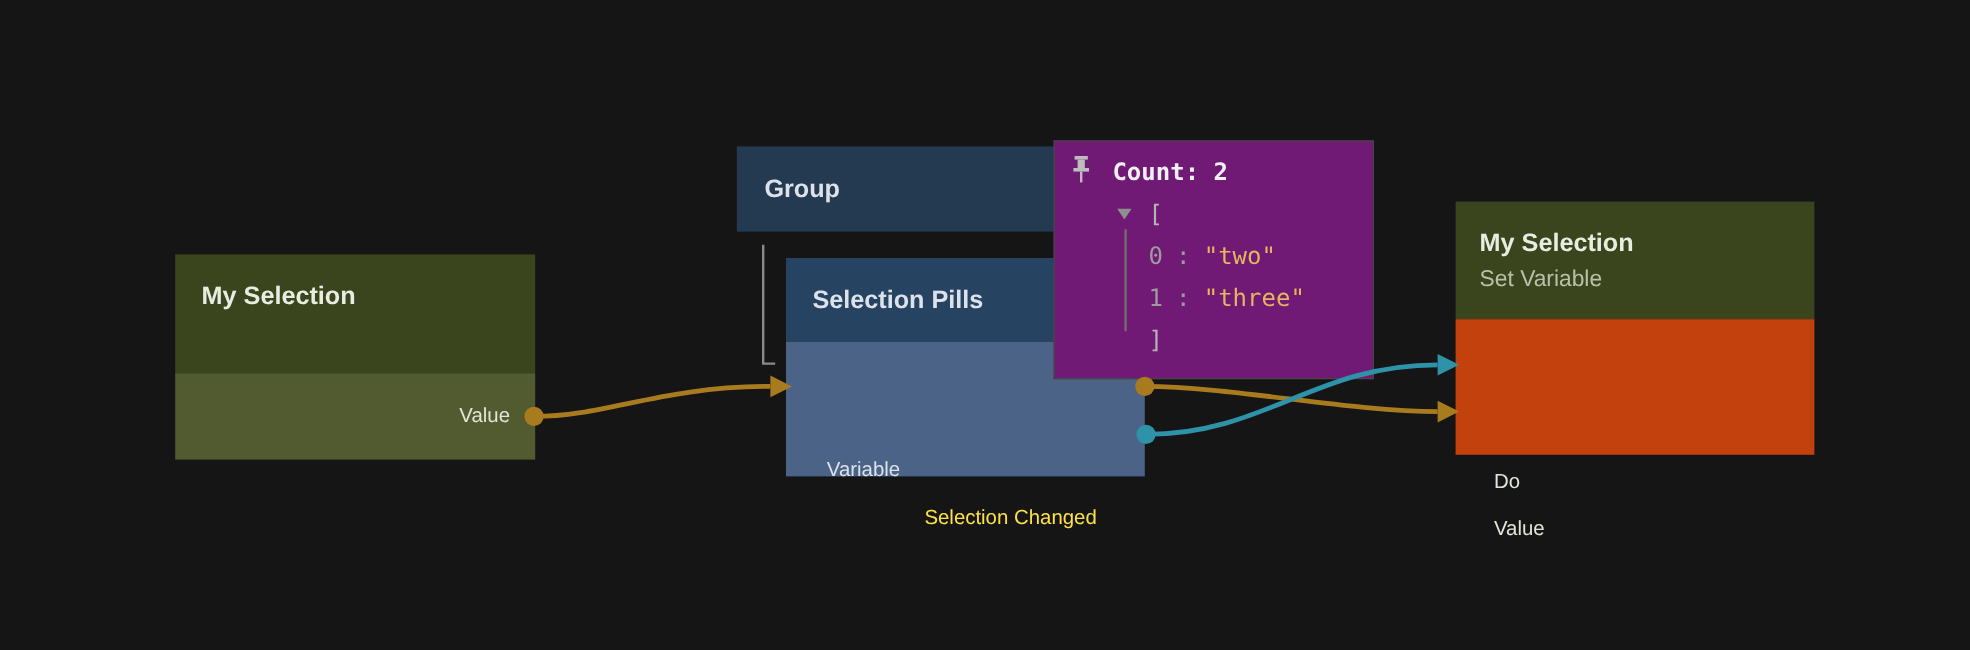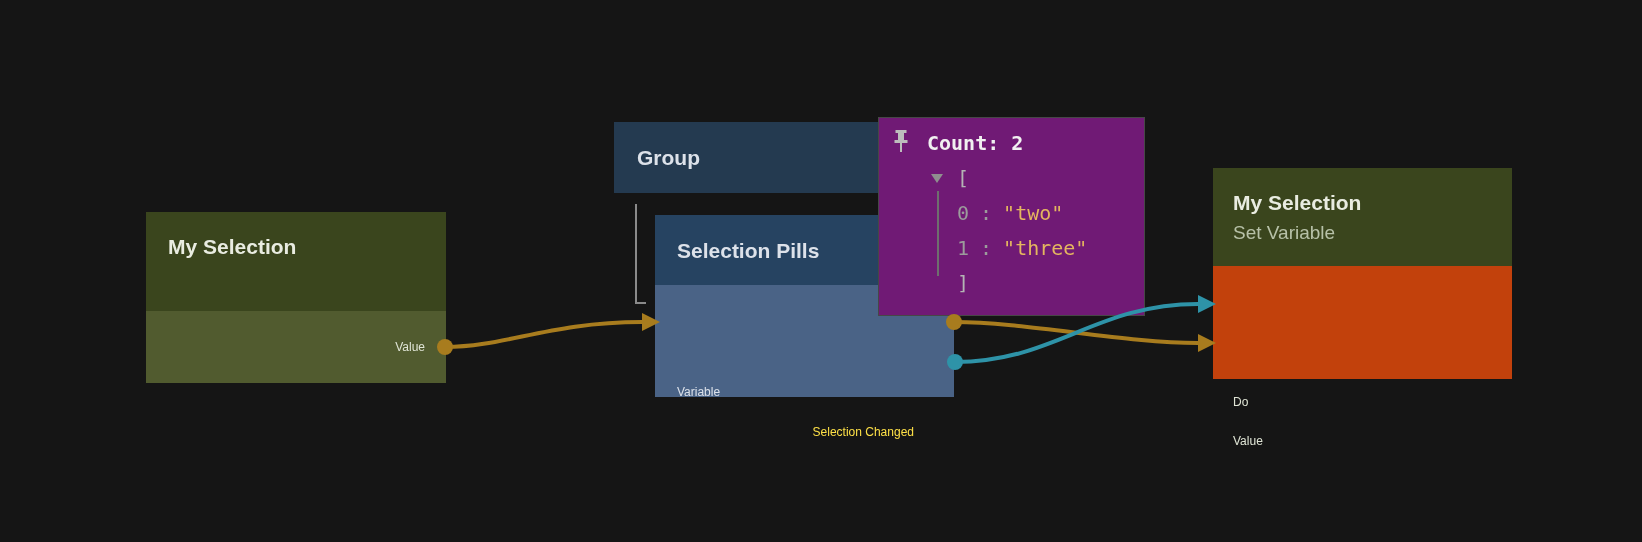--- a/index.html
+++ b/index.html
@@ -8,21 +8,21 @@
     background:#151515;
     font-family:"Liberation Sans",sans-serif;
     -webkit-font-smoothing:antialiased;
   }
   
   .node{position:absolute;z-index:1;}
   .node .hdr{position:absolute;left:0;top:0;width:100%;box-sizing:border-box;}
   .node .bdy{position:absolute;left:0;width:100%;box-sizing:border-box;}
   .node-title{font-size:21px;font-weight:700;line-height:30px;color:#e9ece1;white-space:nowrap;}
   .node-sub{font-size:19px;font-weight:400;line-height:29px;color:#b7c1a8;white-space:nowrap;}
-  .port-row{position:absolute;height:24px;line-height:24px;font-size:12px;white-space:nowrap;}
+  .port-row{position:absolute;height:24px;line-height:24px;font-size:17px;white-space:nowrap;margin-left:12px;}
 
   
   .n-variable{left:146px;top:212px;width:300px;height:171px;}
   .n-variable .hdr{height:99px;background:#3a451d;padding:20px 0 0 22px;}
   .n-variable .bdy{top:99px;height:72px;background:#515b2f;}
   .n-variable .port-row{right:21px;top:24px;color:#e0e5d6;}
 
   
   .n-group{left:614px;top:122px;width:326px;height:71px;}
   .n-group .hdr{height:71px;background:#243a50;display:flex;align-items:center;padding-left:23px;text-align:right;}

